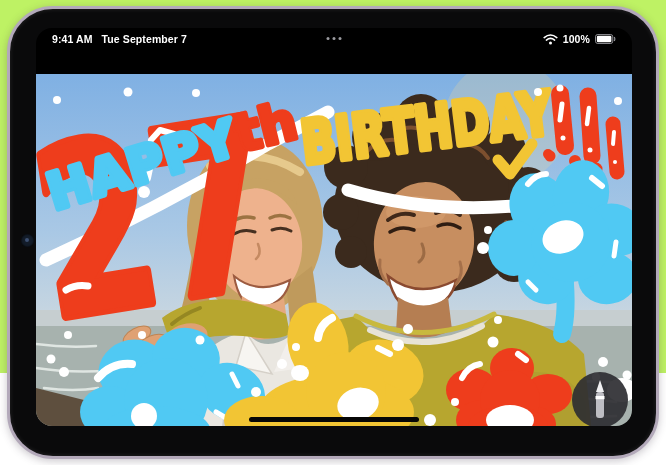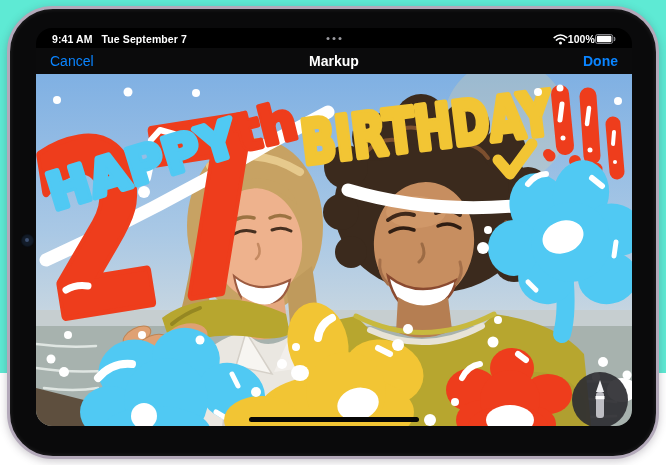--- a/index.html
+++ b/index.html
@@ -5,41 +5,41 @@
   :root{
     --accent-blue:#0a84ff;
     --doodle-blue:#50c9f3;
     --doodle-red:#ee3d1c;
     --doodle-yellow:#f2c534;
     --doodle-white:#ffffff;
   }
   *{margin:0;padding:0;box-sizing:border-box;}
   html,body{width:666px;height:465px;background:#ffffff;overflow:hidden;
     font-family:"Liberation Sans","DejaVu Sans",sans-serif;}
-  .stage{position:relative;width:666px;height:373px;background:#5eead4;}
+  .stage{position:relative;width:666px;height:373px;background:#bef264;}
 
   
   .device{position:absolute;left:7px;top:6px;width:652px;height:453px;
     background:#0a0a0b;border:3px solid #b3a9ba;border-radius:46px;
     box-shadow:0 2px 8px rgba(60,50,70,.28), inset 0 0 5px rgba(255,255,255,.12);}
   .camera{position:absolute;left:11px;top:225px;width:13px;height:13px;border-radius:50%;
     background:#131c29;box-shadow:inset 0 0 2px #000;}
   .camera::after{content:"";position:absolute;left:4px;top:4px;width:4px;height:4px;
     border-radius:50%;background:#3c4f70;}
 
   
   .screen{position:absolute;left:36px;top:28px;width:596px;height:398px;
     background:#000;border-radius:16px;overflow:hidden;}
 
   
   .statusbar{position:absolute;left:0;top:0;width:100%;height:20px;color:#fff;
     display:flex;align-items:center;justify-content:space-between;
     padding:2px 16px 0 16px;font-size:10.5px;font-weight:600;letter-spacing:.1px;}
   .sb-left{display:flex;gap:9px;align-items:center;}
-  .sb-right{display:flex;align-items:center;}
+  .sb-right{display:flex;gap:5px;align-items:center;}
   .sb-center{position:absolute;left:50%;top:9px;transform:translateX(-50%);
     display:flex;gap:3px;}
   .sb-center i{width:3px;height:3px;border-radius:50%;background:#9b9ba0;display:block;}
   .batt{position:relative;width:21px;height:10px;}
 
   
   .navbar{position:absolute;left:0;top:20px;width:100%;height:26px;background:#0b0b0c;
     display:flex;align-items:center;}
   .nav-btn{position:absolute;font-size:14px;color:var(--accent-blue,#0a84ff);cursor:pointer;}
   .nav-cancel{left:14px;}
@@ -93,25 +93,20 @@
       </svg>
       <span>100%</span>
       <svg class="batt" width="23" height="11" viewBox="0 0 23 11">
         <rect x="0.5" y="0.5" width="19" height="10" rx="2.6" fill="none" stroke="#9a9aa0"></rect>
         <rect x="2" y="2" width="16" height="7" rx="1.4" fill="#fff"></rect>
         <path d="M21 3.4 q1.6 2 0 4.2" stroke="#9a9aa0" stroke-width="1.2" fill="none"></path>
       </svg>
     </div>
   </div>
 
-  <div class="navbar">
-    <span class="nav-btn nav-cancel">Cancel</span>
-    <span class="nav-title">Markup</span>
-    <span class="nav-btn nav-done">Done</span>
-  </div>
 
   <svg class="photo" viewBox="0 0 596 352" preserveAspectRatio="none">
     <defs>
       <linearGradient id="sky" x1="0" y1="0" x2="0" y2="1">
         <stop offset="0" stop-color="#7fb0e3"></stop>
         <stop offset="0.62" stop-color="#a9c8e5"></stop>
         <stop offset="1" stop-color="#ccd8e0"></stop>
       </linearGradient>
     </defs>
     <g transform="translate(0,8)">

